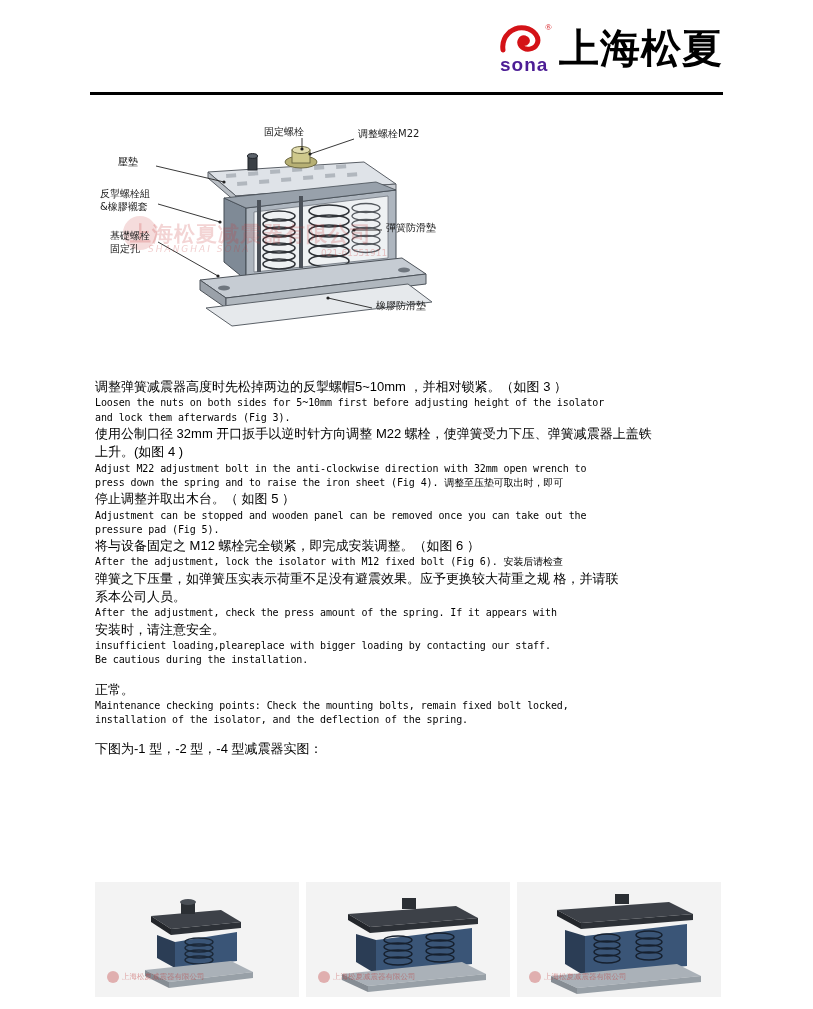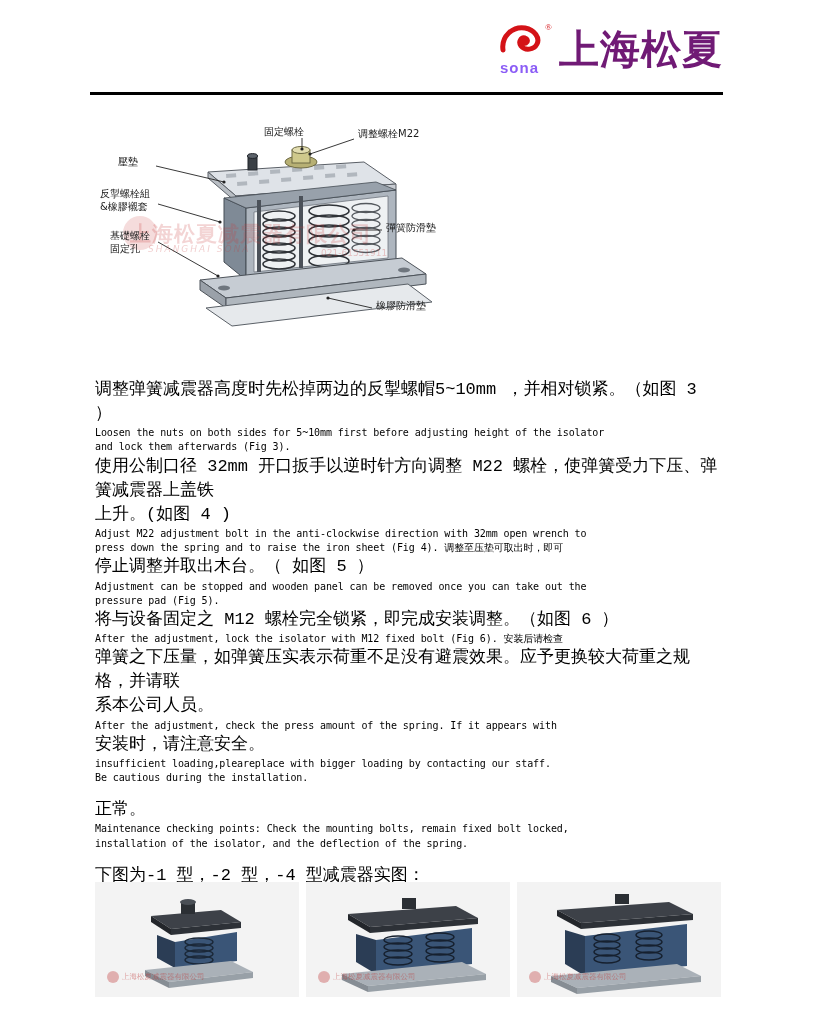--- a/index.html
+++ b/index.html
@@ -50,37 +50,37 @@
     top: 4px;
     width: 44px;
     height: 34px;
   }
   .logo-sona {
     position: absolute;
     left: 5px;
     bottom: 2px;
     font-family: "Liberation Sans", sans-serif;
     font-weight: bold;
-    font-size: 15px;
+    font-size: 19px;
     letter-spacing: 1px;
-    color: #8b5cf6;
+    color: #4c1d95;
   }
   .logo-reg {
     position: absolute;
     left: 50px;
     top: 2px;
     font-size: 9px;
     color: #d41217;
   }
   .logo-text {
-    font-family: Liberation Sans, sans-serif;
+    font-family: Liberation Serif, serif;
     font-weight: bold;
     font-size: 40px;
     letter-spacing: 1px;
-    color: #701a75;
+    color: #000000;
     line-height: 1;
   }
   .header-rule {
     position: absolute;
     top: 92px;
     left: 90px;
     width: 633px;
     height: 3px;
     background: #000000;
   }
@@ -152,22 +152,22 @@
     top: 378px;
     width: 628px;
   }
   .p {
     margin: 0 0 0 0;
     font-size: 12.6px;
     line-height: 1.42;
     text-align: left;
   }
   .zh {
-    font-family: Liberation Mono, monospace;
-    font-size: 17px;
+    font-family: Liberation Sans, sans-serif;
+    font-size: 13px;
   }
   .en {
     font-family: "DejaVu Sans Mono", monospace;
     font-size: 10px;
     letter-spacing: -0.1px;
   }
   .gap {
     height: 13px;
   }
 

